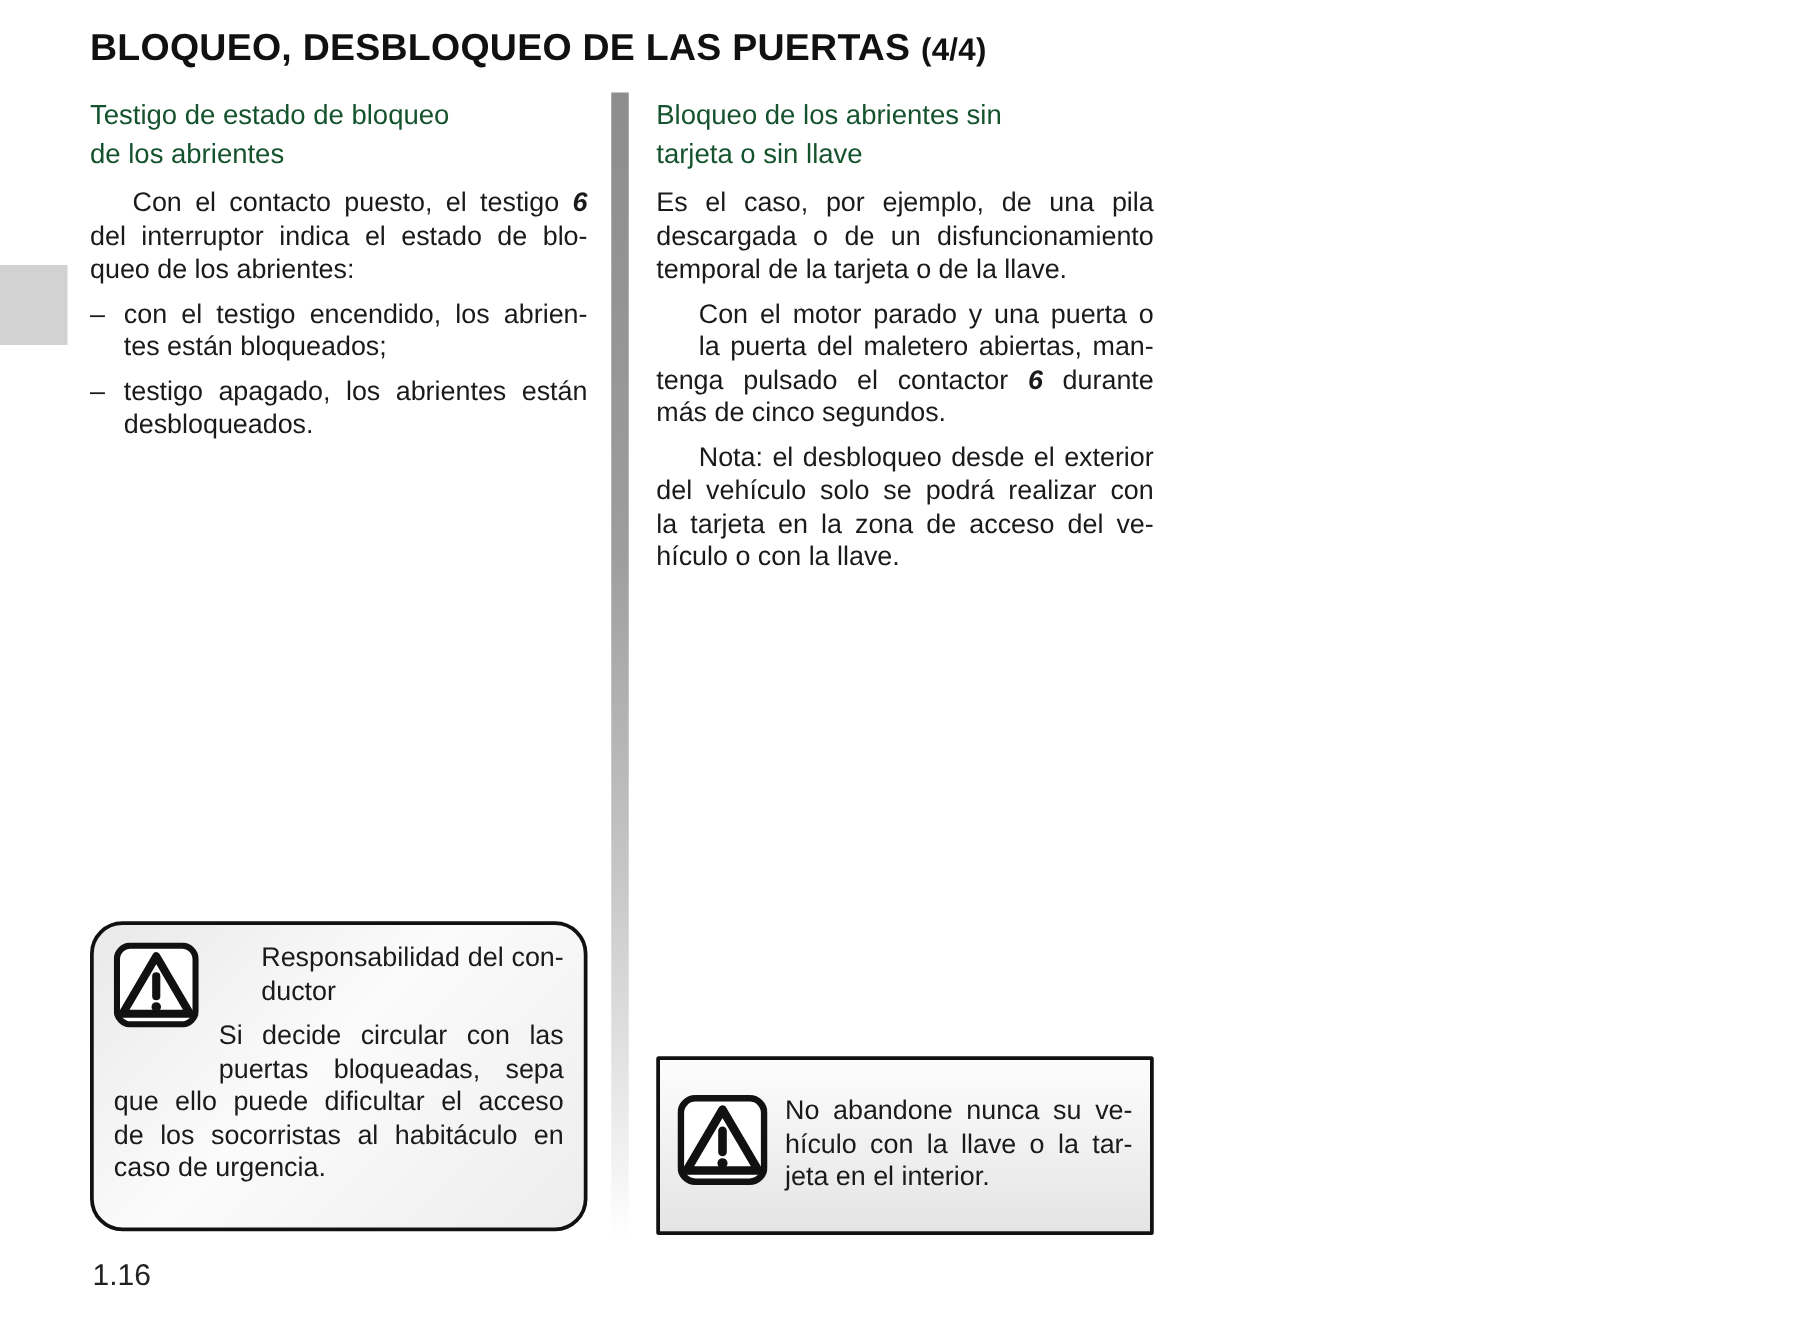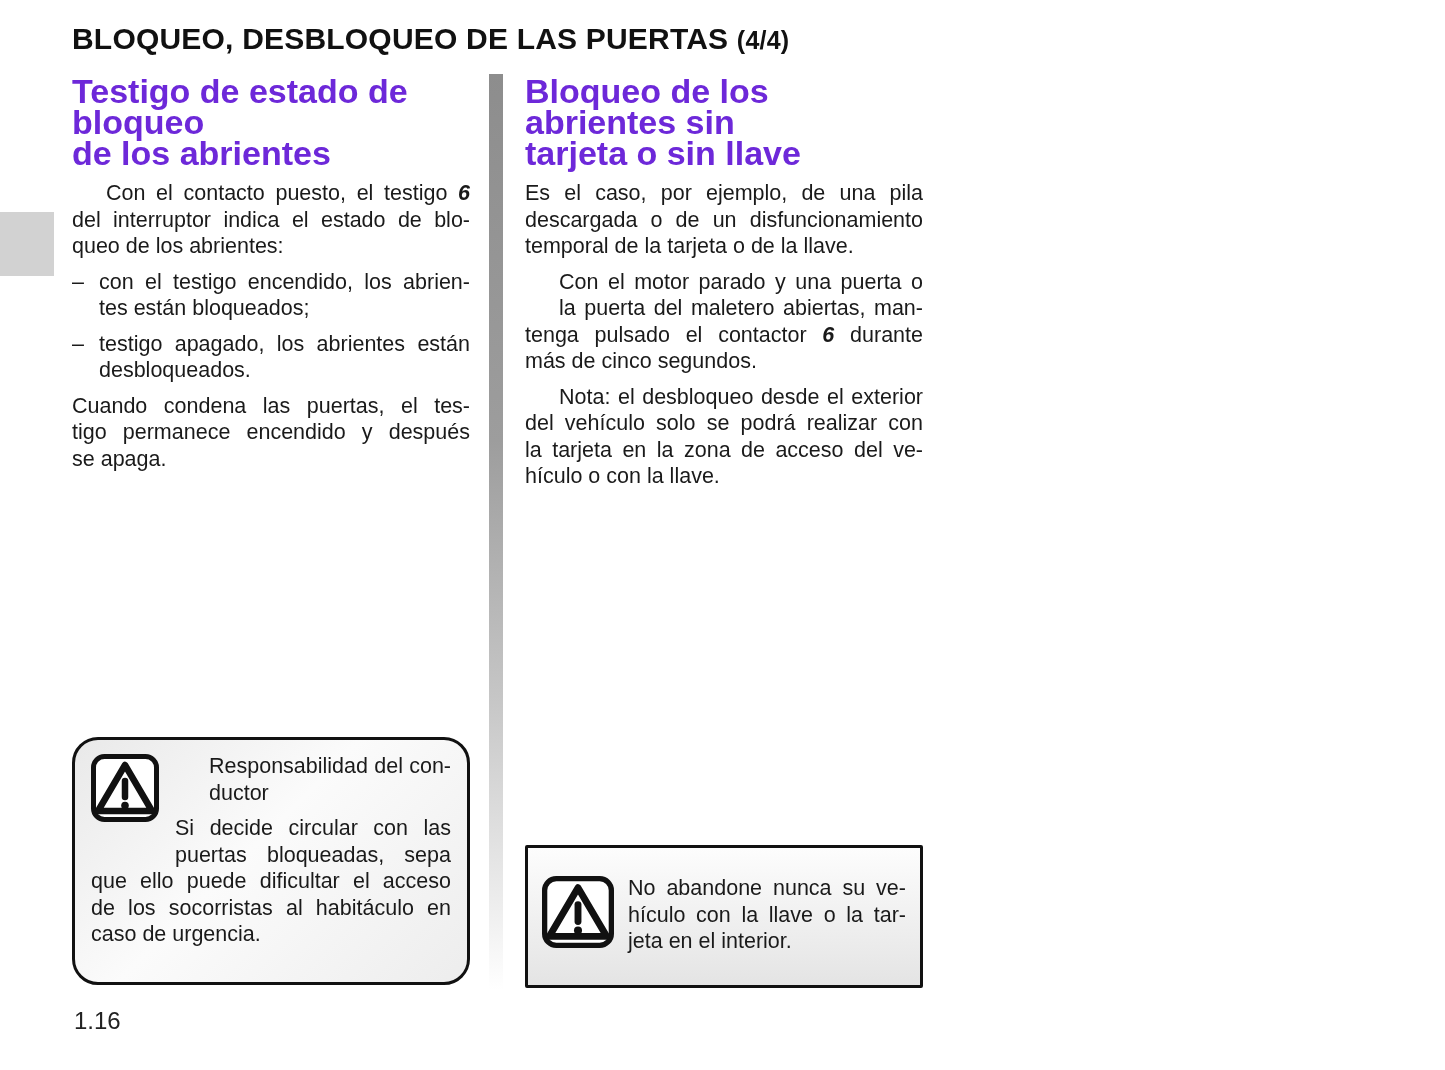--- a/index.html
+++ b/index.html
@@ -16,21 +16,21 @@
   
   .edge-tab{position:absolute;left:0;top:212px;width:54px;height:64px;background:#d2d2d2;}
   .divider{
     position:absolute;left:489px;top:74px;width:14px;height:916px;
     background:linear-gradient(180deg,#8d8d8d 0%,#9d9d9d 40%,#c6c6c6 68%,#ececec 90%,#ffffff 100%);
   }
   
   .col{position:absolute;top:76px;width:398px;}
   .col-left{left:72px;}
   .col-right{left:525px;}
-  .sec-heading{font-weight:bold;font-size:34px;line-height:31px;color:#6d28d9;margin:0 0 11px 0;}
+  .sec-heading{font-weight:normal;font-size:22px;line-height:31px;color:#14532d;margin:0 0 11px 0;}
   .para{margin:9px 0 0 0;}
   .para:first-of-type{margin-top:0;}
   .ln{font-size:21.5px;line-height:26.5px;text-align:justify;}
   .ln.jl{text-align-last:justify;}
   .b{font-weight:normal;margin-left:34px;}
   .bi{font-weight:bold;font-style:italic;}
   .bullet{display:flex;margin-top:9px;}
   .bullet .marker{flex:0 0 27px;font-size:21.5px;line-height:26.5px;}
   .bullet .bl{flex:1;}
   
@@ -85,25 +85,20 @@
           <div class="ln"><span>tes están bloqueados;</span></div>
         </div>
     </div>
     <div class="bullet">
       <div class="marker">–</div>
       <div class="bl">
           <div class="ln jl"><span>testigo apagado, los abrientes están</span></div>
           <div class="ln"><span>desbloqueados.</span></div>
         </div>
     </div>
-    <div class="para">
-        <div class="ln jl"><span>Cuando condena las puertas, el tes-</span></div>
-        <div class="ln jl"><span>tigo permanece encendido y después</span></div>
-        <div class="ln"><span>se apaga.</span></div>
-      </div>
   </div>
 
   <div class="col col-right">
     <div class="sec-heading">
         <div>Bloqueo de los abrientes sin</div>
         <div>tarjeta o sin llave</div>
       </div>
     <div class="para">
         <div class="ln jl"><span>Es el caso, por ejemplo, de una pila</span></div>
         <div class="ln jl"><span>descargada o de un disfuncionamiento</span></div>

